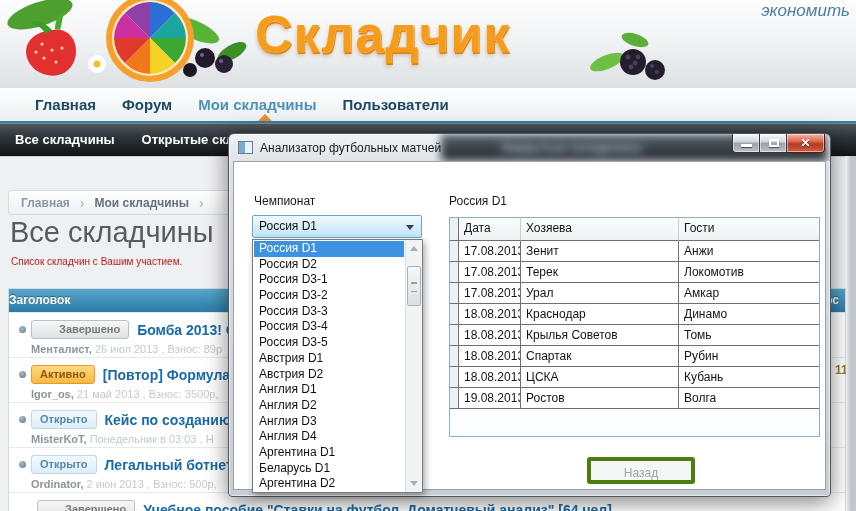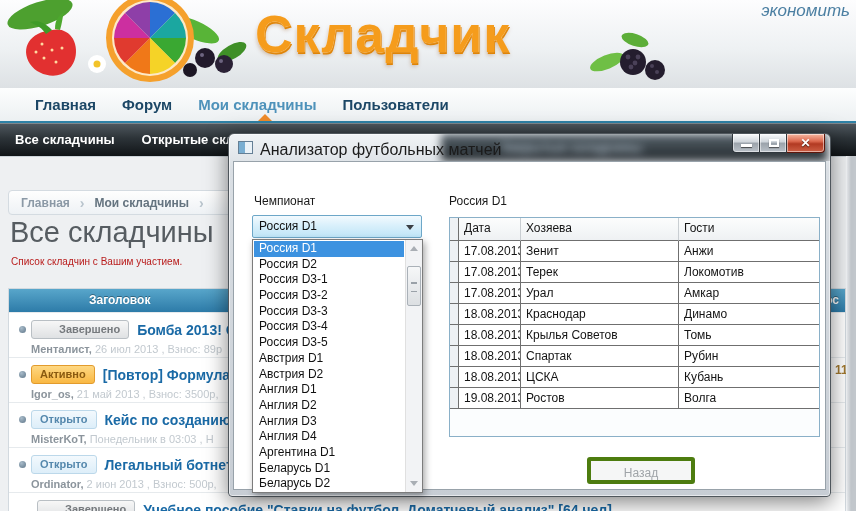--- a/index.html
+++ b/index.html
@@ -41,21 +41,21 @@
   .bc-cur  { color:#64737f; }
   .bc-chev { color:#b9c4cd; font-size:14px; font-weight:bold; }
 
   .page-title { position:absolute; left:10px; top:216px; font-size:29px; color:#565c61; }
   .page-subtitle { position:absolute; left:11px; top:256px; font-size:10px; color:#b91c1c; }
 
   .list-card { position:absolute; left:8px; top:288px; width:838px; height:230px; background:#fff;
     border:1px solid #d2d9df; border-bottom:none; }
   .list-header { position:relative; height:23px; background:linear-gradient(180deg,#58a6cb,#2d7ba8);
     color:#fff; font-size:12px; font-weight:bold; line-height:23px; text-shadow:0 -1px 0 rgba(0,0,0,.35); }
-  .list-header .hdr-label { margin-left:80px; }
+  .list-header .hdr-label { }
   .list-header .hdr-frag { position:absolute; right:6px; top:0; }
   .list-row { position:relative; height:45px; border-top:1px solid #e6eaed; padding:7px 4px 0 22px; }
   .list-row:first-of-type { border-top:none; }
   .bullet { position:absolute; left:10px; top:13px; width:7px; height:7px; border-radius:50%;
     background:radial-gradient(circle at 35% 30%,#a9bcca,#5f7689); }
   .row-line1 { display:flex; align-items:center; gap:8px; white-space:nowrap; }
   .row-title { font-size:14px; font-weight:bold; color:#1a6aa6; cursor:pointer; }
   .row-meta { margin-top:4px; font-size:11px; color:#c2c9cf; white-space:nowrap; }
   .row-meta .meta-author { font-weight:bold; color:#8b949c; }
   .badge { display:inline-block; padding:2px 8px 3px; border-radius:3px; font-size:11px; font-weight:bold; }
@@ -72,21 +72,21 @@
     border:1px solid #4f565c; border-radius:6px 6px 4px 4px;
     background:linear-gradient(180deg,#f0f3f6 0%,#dadfe4 10%,#c7cdd4 100%);
     box-shadow:0 5px 22px rgba(0,0,0,.5), inset 0 0 0 1px rgba(255,255,255,.55); }
   .dlg-titlebar { position:relative; height:27px; border-radius:5px 5px 0 0; overflow:hidden; }
   .glass-dark { position:absolute; left:212px; top:0; width:386px; height:27px;
     background:linear-gradient(180deg,rgba(73,86,95,.92),rgba(18,24,28,.92));
     filter:blur(4px); display:flex; align-items:center; padding-left:60px;
     color:rgba(200,216,230,.8); font-size:13px; font-weight:bold; }
   .app-icon { position:absolute; left:9px; top:7px; width:15px; height:13px; background:#eaf2f8; border:1px solid #657f95; }
   .app-icon::before { content:""; position:absolute; left:0; top:0; width:6px; height:11px; background:#79aed2; }
-  .dlg-title { position:absolute; left:31px; top:7px; font-size:16px; color:#1b1b1b; }
+  .dlg-title { position:absolute; left:31px; top:7px; font-size:12px; color:#1b1b1b; }
   .win-buttons { position:absolute; right:5px; top:0; display:flex; z-index:12; }
   .win-btn { position:relative; height:19px; border:1px solid #30373d; border-top:none; cursor:pointer;
     background:linear-gradient(180deg,#fafbfc 0%,#ced4da 45%,#9aa2aa 50%,#bac1c8 100%);
     box-shadow:inset 0 0 0 1px rgba(255,255,255,.5); }
   .win-btn.min { width:27px; border-radius:0 0 0 4px; border-right:none; }
   .win-btn.max { width:28px; }
   .win-btn.close { width:38px; border-radius:0 0 4px 0; border-color:#5e150a; border-left:none;
     background:linear-gradient(180deg,#f6b7a1 0%,#dd6a50 40%,#b23a22 55%,#cd5f45 100%); }
   .glyph-min { position:absolute; left:8px; bottom:5px; width:11px; height:3px; background:#fff; box-shadow:0 1px 1px rgba(0,0,0,.6); }
   .glyph-max { position:absolute; left:9px; top:5px; width:10px; height:8px; border:2px solid #fff; box-shadow:0 1px 1px rgba(0,0,0,.5); }
@@ -305,21 +305,21 @@
           <div class="dd-item">Россия D3-4</div>
           <div class="dd-item">Россия D3-5</div>
           <div class="dd-item">Австрия D1</div>
           <div class="dd-item">Австрия D2</div>
           <div class="dd-item">Англия D1</div>
           <div class="dd-item">Англия D2</div>
           <div class="dd-item">Англия D3</div>
           <div class="dd-item">Англия D4</div>
           <div class="dd-item">Аргентина D1</div>
           <div class="dd-item">Беларусь D1</div>
-          <div class="dd-item">Беларусь D2</div>
+          <div class="dd-item">Аргентина D2</div>
         </div>
         <div class="dd-scroll">
           <span class="scroll-arrow scroll-up"></span>
           <div class="dd-thumb"></div>
           <span class="scroll-arrow scroll-down"></span>
         </div>
       </div>
 
       <div class="match-table">
         <div class="mt-cell mt-head mt-rowhead"></div>

